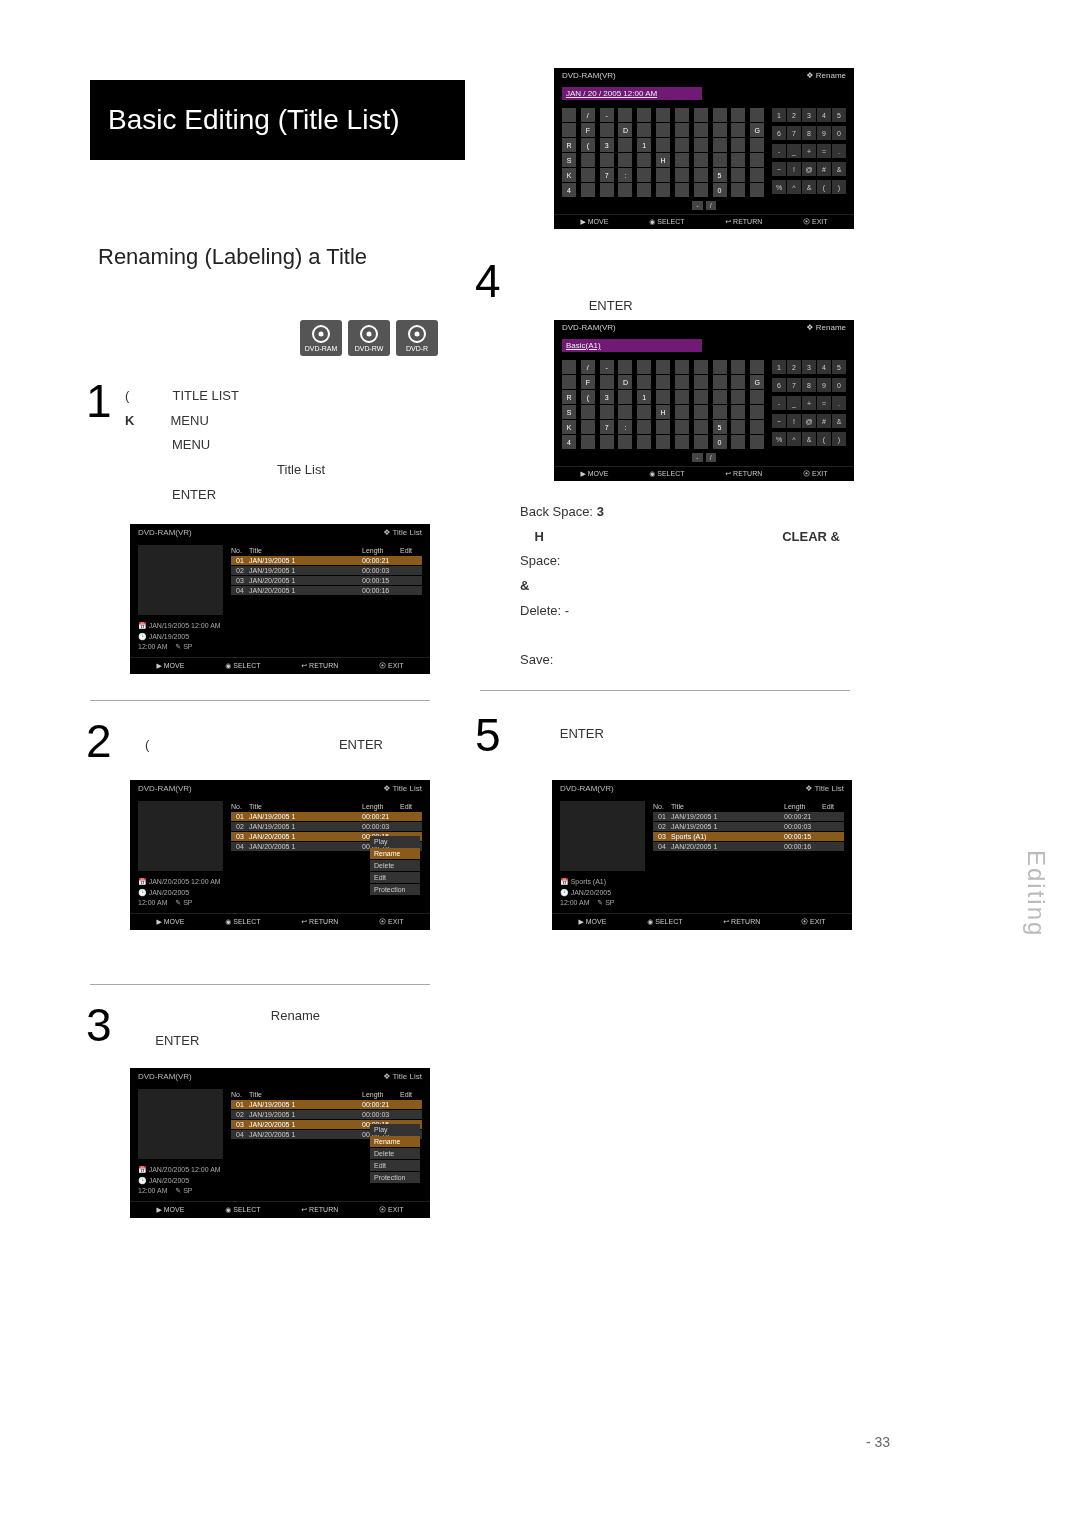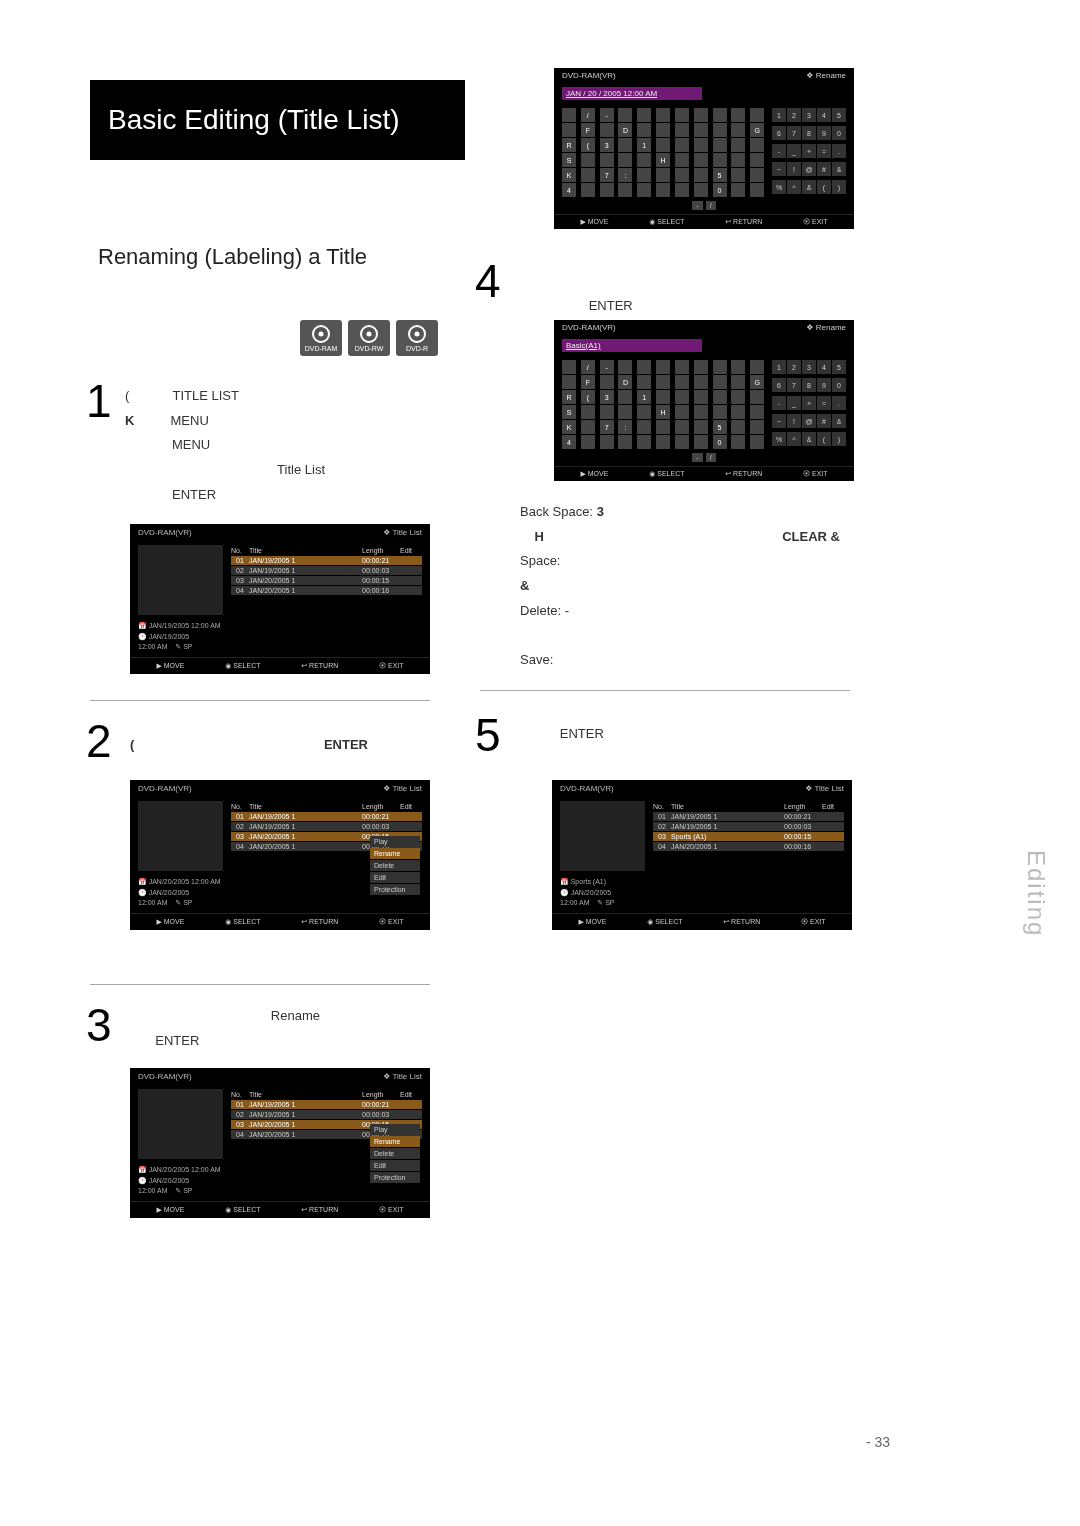--- a/index.html
+++ b/index.html
@@ -90,21 +90,21 @@
   .s5 { left: 475px; top: 708px; }
 
   .step-body {
     position: absolute;
     font-size: 13px;
     color: #333;
     max-width: 300px;
     line-height: 1.9;
   }
   .sb1 { left: 125px; top: 384px; }
-  .sb2 { left: 130px; top: 733px; font-weight: bold; }
+  .sb2 { left: 145px; top: 733px; }
   .sb3 { left: 130px; top: 1004px; }
   .sb4 { left: 520px; top: 294px; }
   .sb5 { left: 520px; top: 722px; }
 
   .kw { font-weight: bold; }
 
   
   .keydefs {
     position: absolute;
     left: 520px;

